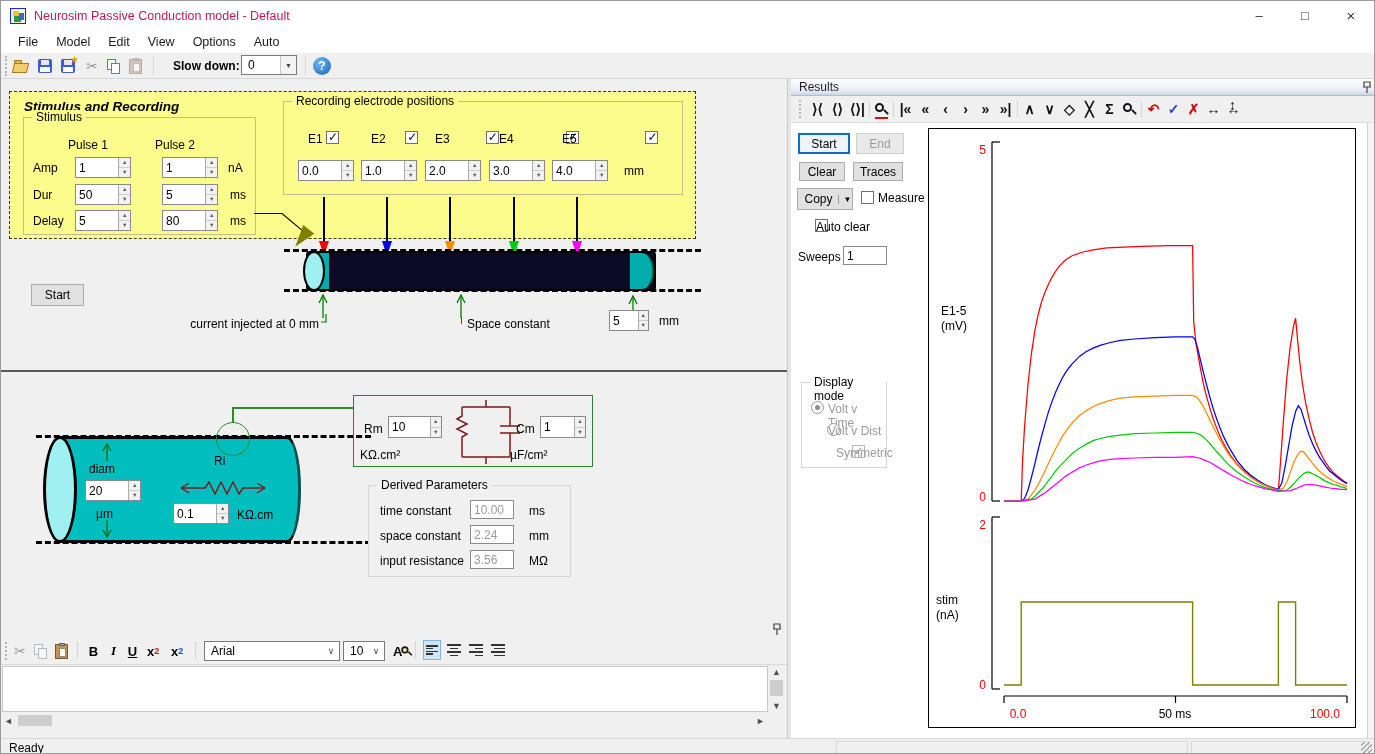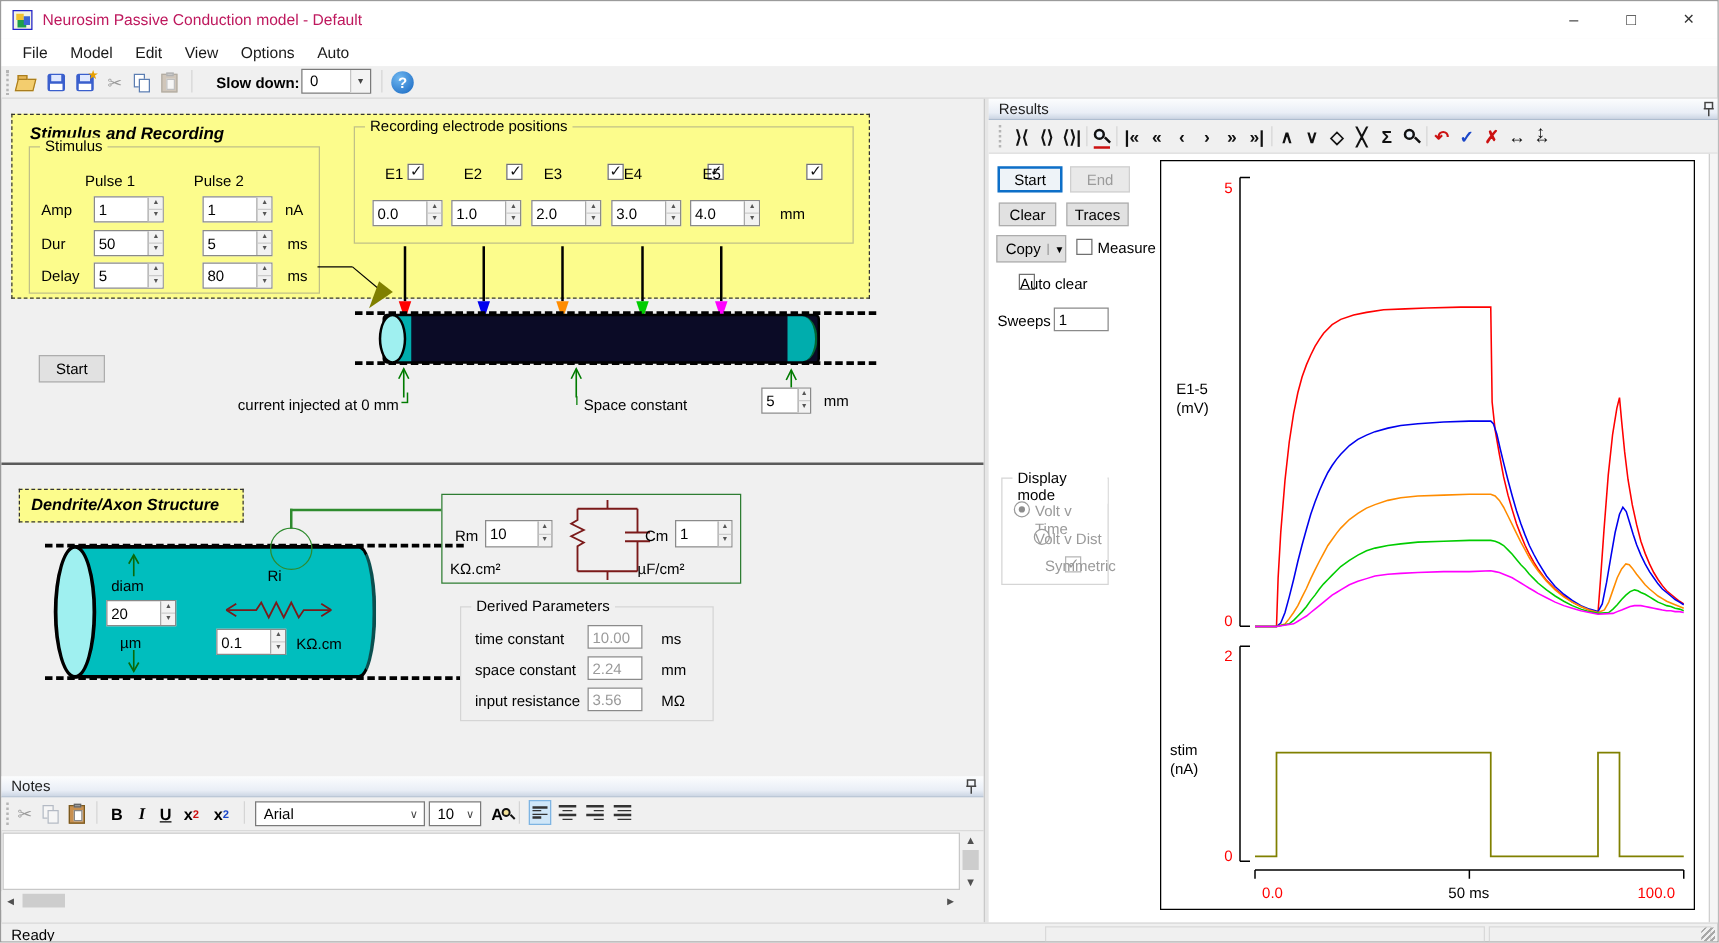--- a/index.html
+++ b/index.html
@@ -338,23 +338,20 @@
       </span>
     </div>
   <span class="small-label" style="left:658px;top:313px">mm</span>
 
   <div class="btn" style="left:30px;top:283px;width:53px;height:22px">Start</div>
 
   
   <div class="abs" style="left:0;top:369px;width:786px;height:2px;background:#5a5a5a"></div>
 
   
-  <div class="yellow-panel" style="left:14px;top:390px;width:180px;height:27px">
-    <span class="panel-title" style="position:absolute;left:9px;top:4px;font-size:13px">Dendrite/Axon Structure</span>
-  </div>
   <div class="dash-line" style="left:35px;top:434px;width:335px"></div>
   <div class="dash-line" style="left:35px;top:540px;width:335px"></div>
   <div class="abs" style="left:57px;top:435px;width:243px;height:107px;background:#00bebe;border-top:3px solid #000;border-bottom:3px solid #000;border-right:3px solid #0b4f4f;border-radius:0 14px 14px 0 / 0 52px 52px 0"></div>
   <div class="abs" style="left:42px;top:435px;width:34px;height:107px;background:#9ff0f0;border:3px solid #000;border-radius:50%"></div>
 
   <svg class="garrow" style="left:100px;top:441px" width="12" height="20">
       <path d="M2 9 L6 2 L10 9" fill="none" stroke="#0a6a0a" stroke-width="1.3"></path>
       <line x1="6" y1="2" x2="6" y2="19" stroke="#0a6a0a" stroke-width="1.3"></line>
     </svg>
   <span class="small-label" style="left:88px;top:461px">diam</span>
@@ -431,21 +428,20 @@
       </div>
     <span class="small-label" style="left:160px;top:43px">mm</span>
     <span class="small-label" style="left:11px;top:68px">input resistance</span>
     <div class="spin gray" style="left:101px;top:64px;width:44px;height:19px">
         <input readonly="" value="3.56" style="">
       </div>
     <span class="small-label" style="left:160px;top:68px">MΩ</span>
   </div>
 
   
-  <div class="tool-header" style="left:0;top:620px;width:786px"><span>Notes</span></div>
   <svg class="pin" style="left:771px;top:622px" width="10" height="13">
       <path d="M2 1 h6 v5 H2 z M1 6 h8 M5 6 v6" fill="none" stroke="#444" stroke-width="1.2"></path>
     </svg>
   <div class="notes-toolbar" style="left:0;top:637px;width:786px;height:27px"></div>
   <span class="grip" style="left:4px;top:641px;height:18px"></span>
   <span class="fmt" style="left:13px;color:#9a9a9a;font-size:14px">✂</span>
   <span class="fmt" style="left:33px">
       <span class="icon-pages dim">
         <b></b>
         <u></u>

